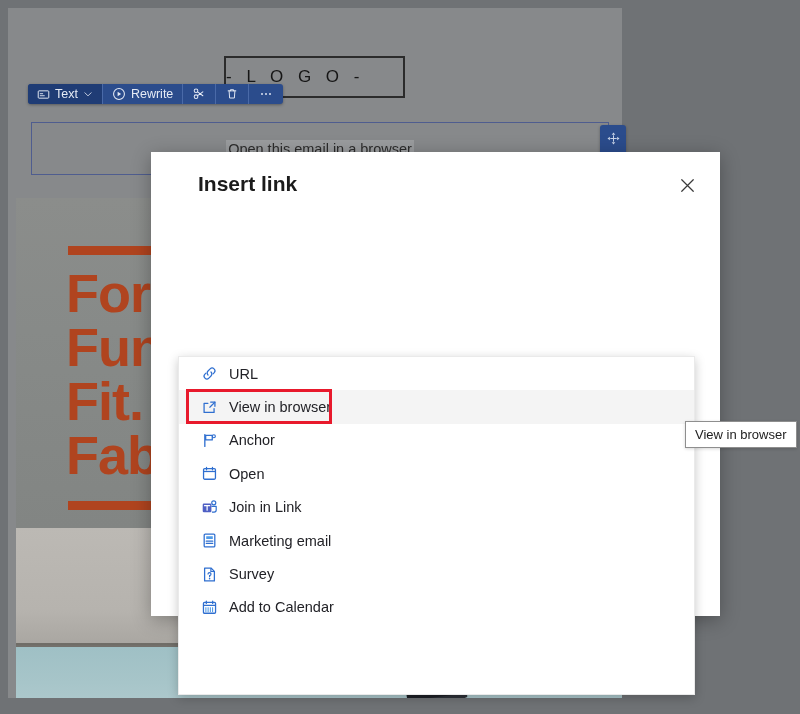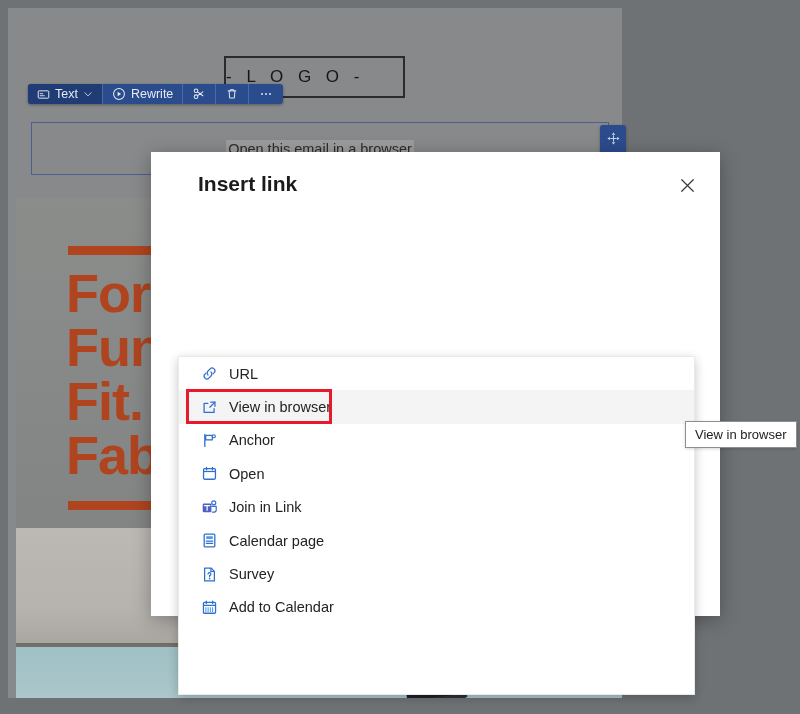--- a/index.html
+++ b/index.html
@@ -533,21 +533,21 @@
   </div>
 
   <div class="dd-item">
     <span class="dd-ico">
       <svg width="17" height="17" viewBox="0 0 16 16">
           <rect x="3" y="1.9" width="10" height="12.2" rx="1" fill="none" stroke="#2f6fd0" stroke-width="1.2"></rect>
           <rect x="4.9" y="4" width="6.2" height="2.6" fill="#4e9ae8"></rect>
           <path d="M4.9 8.6h6.2M4.9 10.7h6.2" stroke="#2f6fd0" stroke-width="1.1" stroke-linecap="round"></path>
         </svg>
     </span>
-    <span>Calendar page</span>
+    <span>Marketing email</span>
   </div>
 
   <div class="dd-item">
     <span class="dd-ico">
       <svg width="17" height="17" viewBox="0 0 16 16">
           <path d="M3.4 1.9h6l3.2 3.2v9H3.4z" fill="none" stroke="#2f6fd0" stroke-width="1.2" stroke-linejoin="round"></path>
           <path d="M9.3 2v3.2h3.2" fill="none" stroke="#2f6fd0" stroke-width="1.1"></path>
           <path d="M6.6 7.5a1.4 1.4 0 1 1 1.5 1.5v1.1" fill="none" stroke="#2f6fd0" stroke-width="1.15" stroke-linecap="round"></path>
           <circle cx="8.1" cy="11.9" r=".75" fill="#2f6fd0"></circle>
         </svg>

